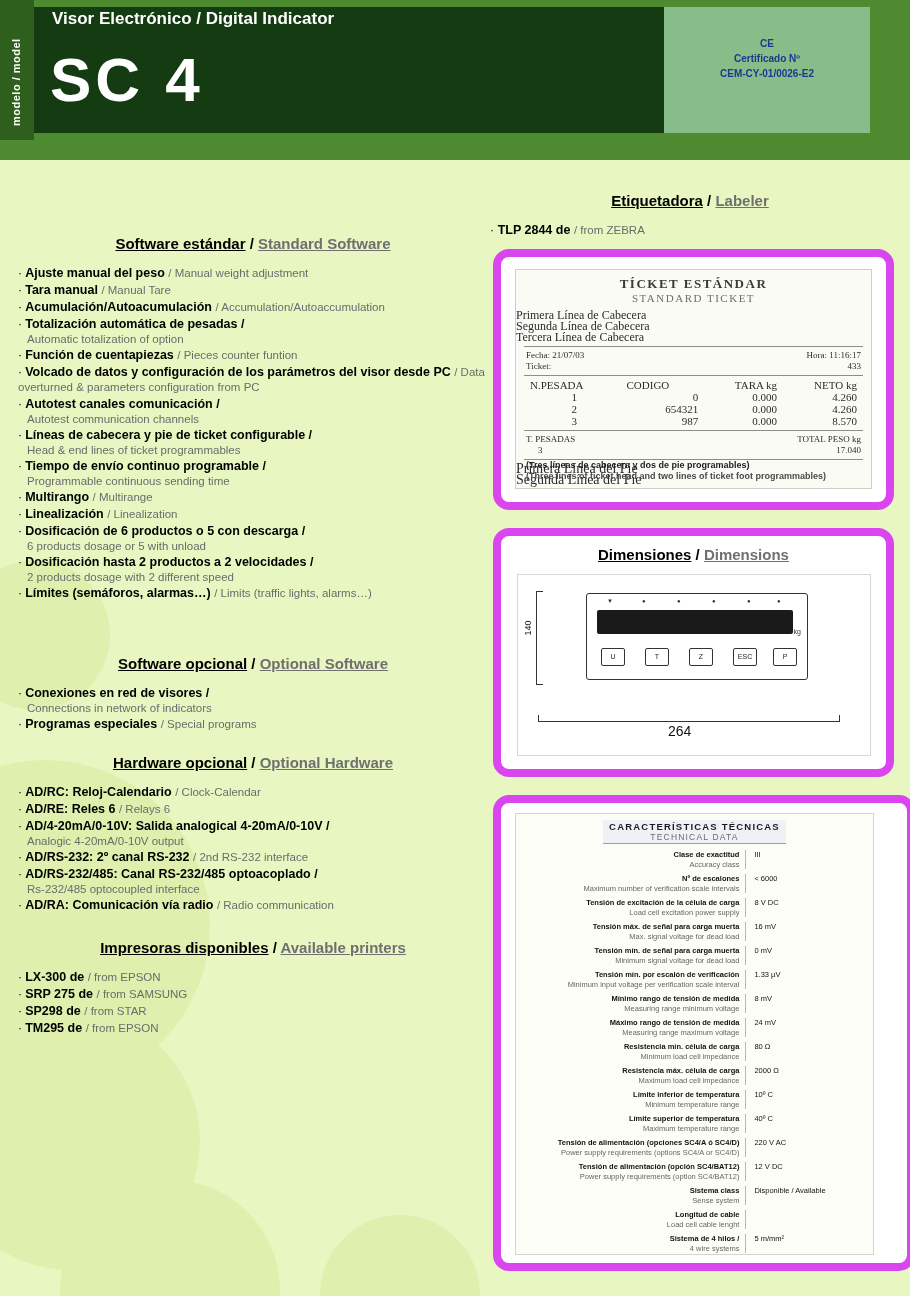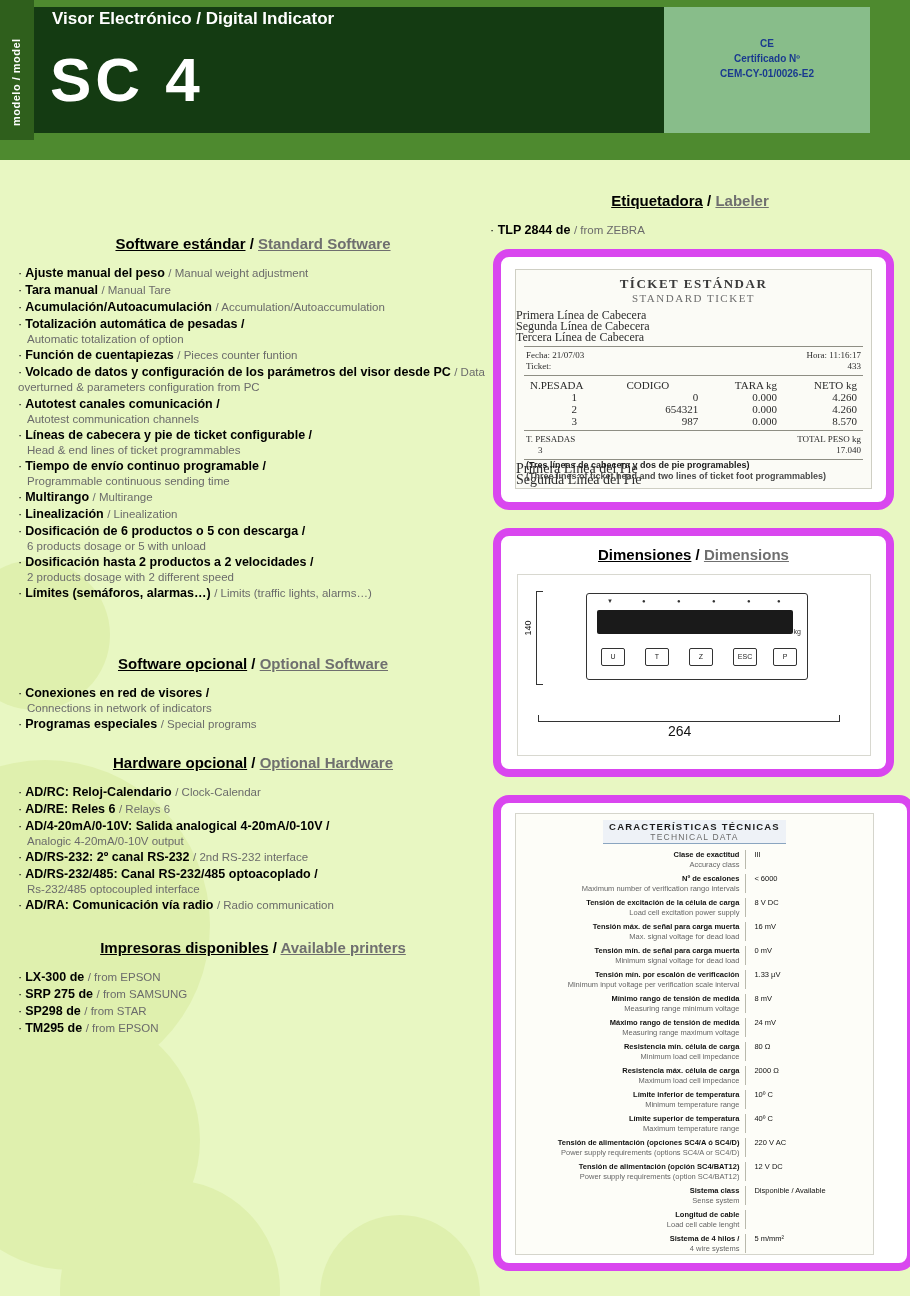--- a/index.html
+++ b/index.html
@@ -616,21 +616,21 @@
               <span>CARACTERÍSTICAS TÉCNICAS</span>
               <span class="en4">TECHNICAL DATA</span>
             </span>
           </div>
           <div class="tech-table">
             <div class="tech-item">
                 <div class="tech-label"><span>Clase de exactitud</span><span class="en5">Accuracy class</span></div>
                 <div class="tech-value">III</div>
               </div>
             <div class="tech-item">
-                <div class="tech-label"><span>Nº de escalones</span><span class="en5">Maximum number of verification rango intervals</span></div>
+                <div class="tech-label"><span>Nº de escalones</span><span class="en5">Maximum number of verification scale intervals</span></div>
                 <div class="tech-value">&lt; 6000</div>
               </div>
             <div class="tech-item">
                 <div class="tech-label"><span>Tensión de excitación de la célula de carga</span><span class="en5">Load cell excitation power supply</span></div>
                 <div class="tech-value">8 V DC</div>
               </div>
             <div class="tech-item">
                 <div class="tech-label"><span>Tensión máx. de señal para carga muerta</span><span class="en5">Max. signal voltage for dead load</span></div>
                 <div class="tech-value">16 mV</div>
               </div>

